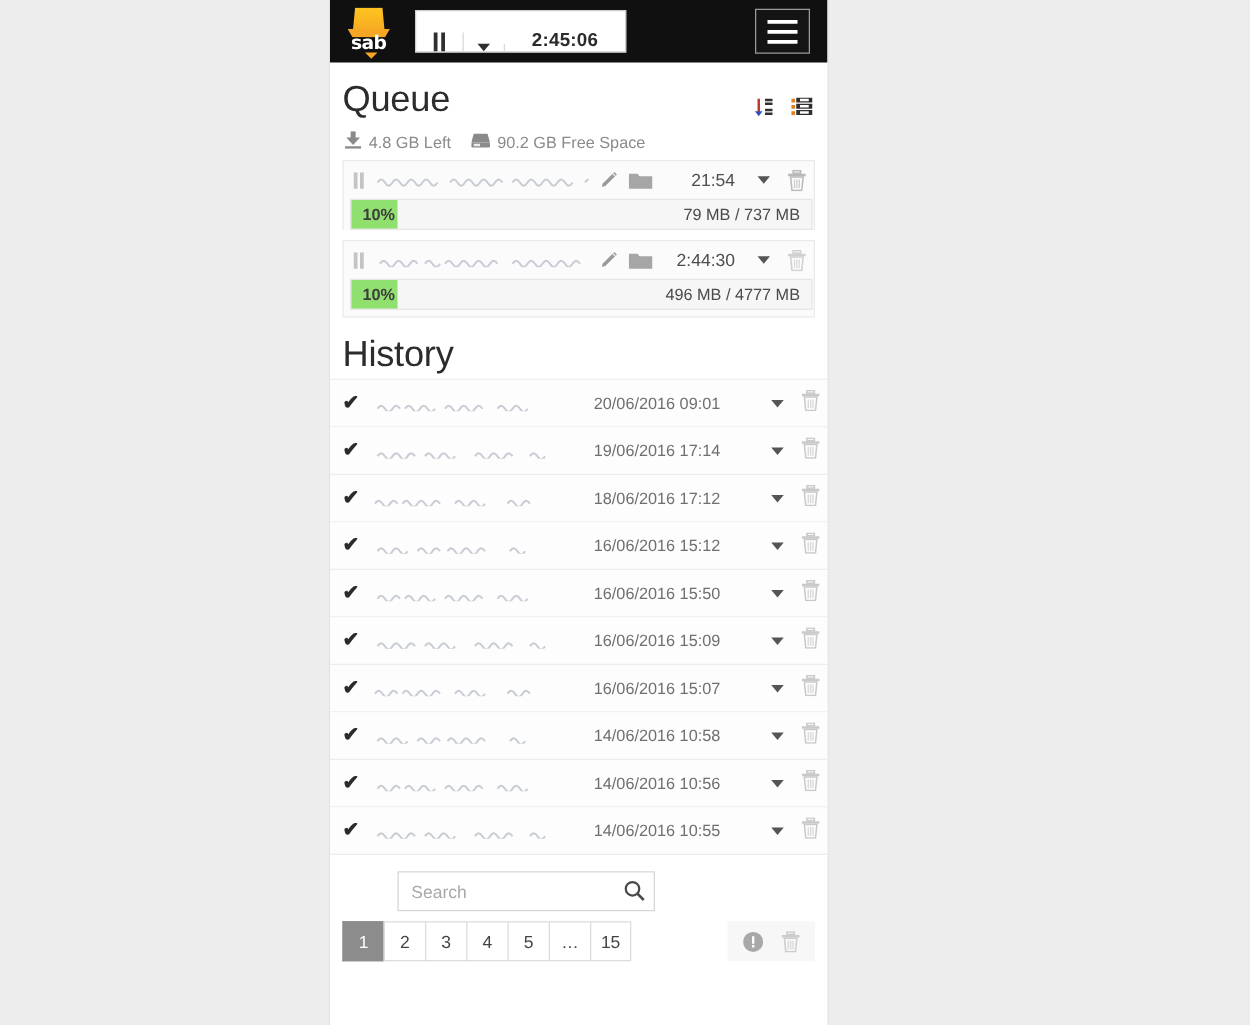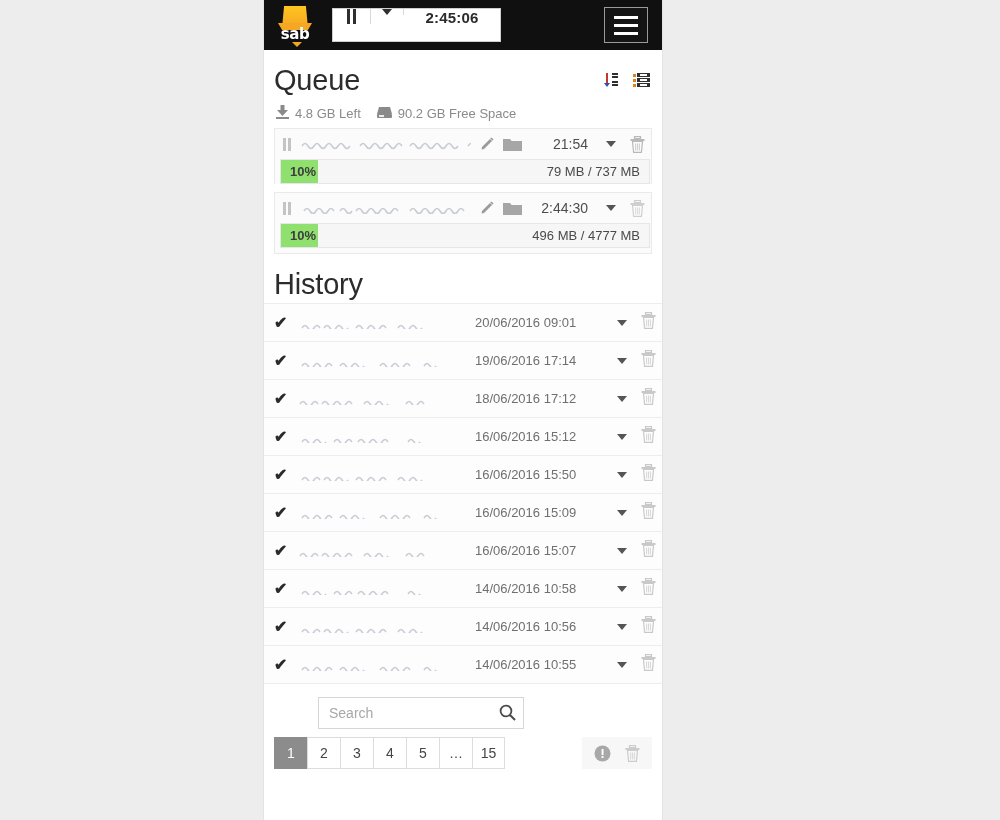--- a/index.html
+++ b/index.html
@@ -64,21 +64,21 @@
     position: absolute;
     left: 18px; top: 39px;
     width: 0; height: 0;
     border-left: 5px solid transparent;
     border-right: 5px solid transparent;
     border-top: 5px solid #f5a623;
   }
 
   .pausegroup {
     display: flex;
-    align-items: flex-start;
+    align-items: flex-end;
     height: 34px;
     margin-left: 14px;
     background: #ffffff;
     border: 1px solid #cfcfcf;
   }
   .pg-btn {
     width: 38px;
     display: flex; align-items: center; justify-content: center;
     border-right: 1px solid #d8d8d8;
     cursor: pointer;
@@ -139,21 +139,21 @@
   .section-pad { padding: 0 10px; }
   h1.section {
     margin: 14px 0 2px 0;
     font-size: 29px;
     font-weight: normal;
     color: #2c2c2c;
     letter-spacing: -0.2px;
   }
   .head-row {
     display: flex;
-    align-items: flex-start;
+    align-items: center;
     justify-content: space-between;
     padding-right: 2px;
   }
   .head-icons {
     display: flex;
     align-items: center;
     gap: 14px;
     margin-top: 22px;
   }
   .ic-btn { cursor: pointer; line-height: 0; }

